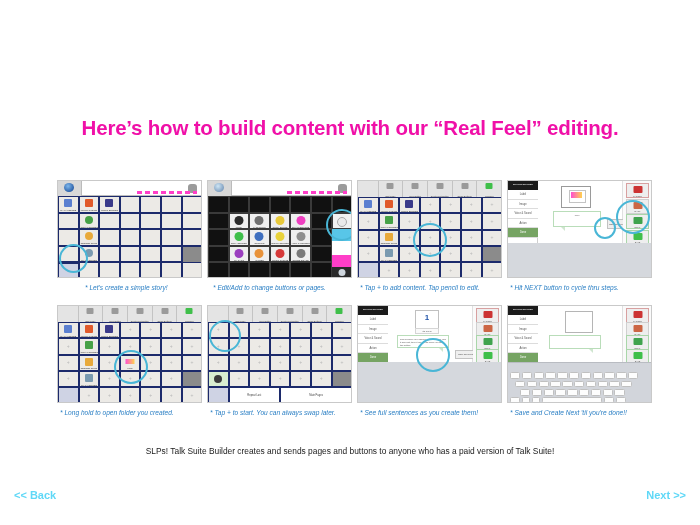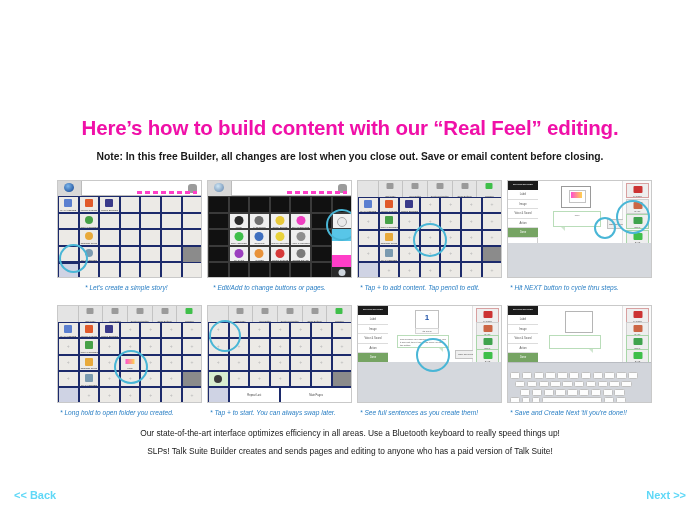--- a/index.html
+++ b/index.html
@@ -101,21 +101,20 @@
 
   .navBack{position:absolute;left:14px;top:489px;font-size:11px;color:#5fd8f7;font-weight:bold;cursor:pointer;}
   .navNext{position:absolute;right:14px;top:489px;font-size:11px;color:#5fd8f7;font-weight:bold;cursor:pointer;}
 </style>
 </head>
 <body>
 
 <div class="page">
 
   <h1 class="title">Here’s how to build content with our “Real Feel” editing.</h1>
-  <div class="sub2">Note: In this free Builder, all changes are lost when you close out. Save or email content before closing.</div>
 
   <div class="shot" style="left:57px;top:180px;">
     <div class="tsTop">
       <div class="tsTopL">
         <div class="homeIco"></div>
       </div>
       <div class="micIco"></div>
       <div class="pinkbar"></div>
     </div>
     <div class="gridArea">
@@ -968,19 +967,18 @@
           <div class="key" style="left: 14px; top: 34px; width: 8px; height: 5.5px;"></div>
           <div class="key" style="left: 24px; top: 34px; width: 8px; height: 5.5px;"></div>
           <div class="key" style="left: 34px; top: 34px; width: 60px; height: 5.5px;"></div>
           <div class="key" style="left: 96px; top: 34px; width: 10px; height: 5.5px;"></div>
           <div class="key" style="left: 108px; top: 34px; width: 10px; height: 5.5px;"></div>
         </div>
     </div>
   </div>
   <div class="cap" style="left:510px;top:409px;">* Save and Create Next 'til you're done!!</div>
 
-  <div class="p1">Our state-of-the-art interface optimizes efficiency in all areas. Use a Bluetooth keyboard to really speed things up!</div>
-  <div class="p2">SLPs! Talk Suite Builder creates and sends pages and editing to anyone who has a paid version of Talk Suite!</div>
+  <div class="p2">SLPs! Talk Suite Builder creates and sends pages and buttons to anyone who has a paid version of Talk Suite!</div>
 
   <div class="navBack">&lt;&lt; Back</div>
   <div class="navNext">Next &gt;&gt;</div>
 
 </div>
 
 </body></html>

